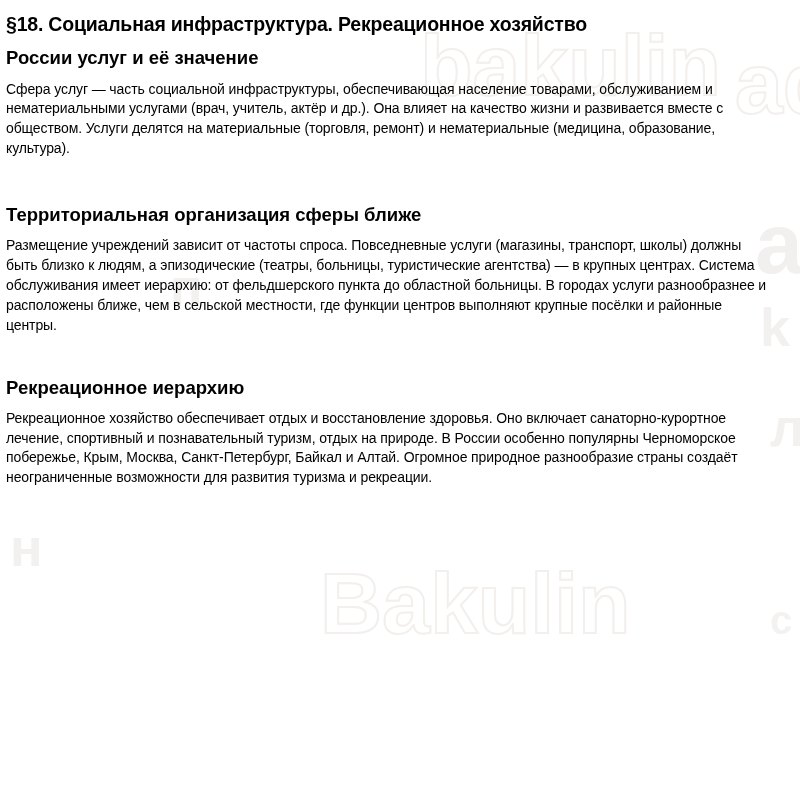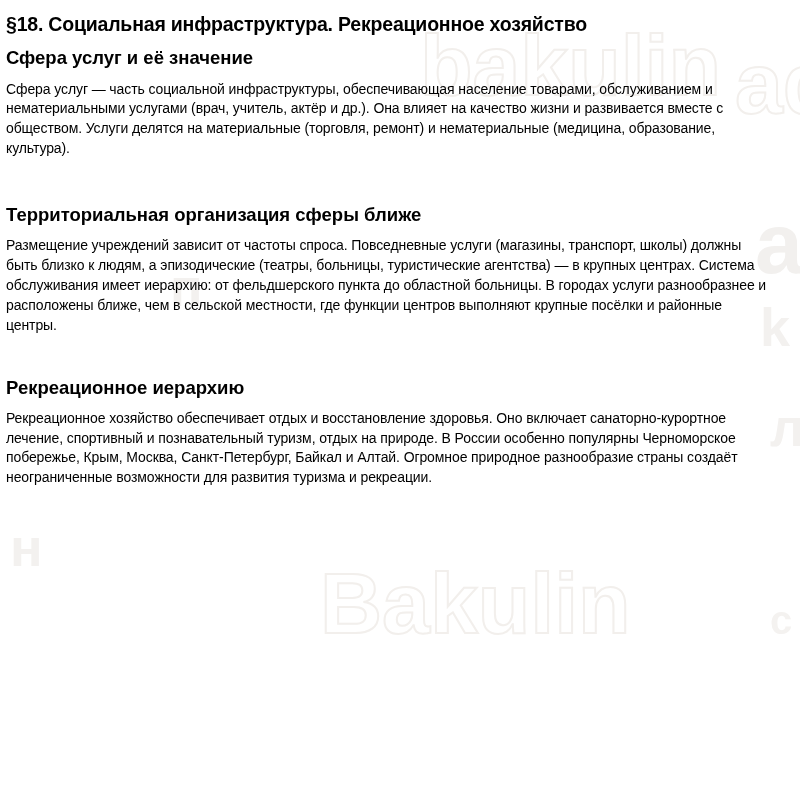--- a/index.html
+++ b/index.html
@@ -89,21 +89,21 @@
   <div class="wm wm-mid" style="left: 10px; top: 520px;">н</div>
   <div class="wm wm-big wm-outline" style="left: 320px; top: 560px;">Bakulin</div>
   <div class="wm wm-small" style="left: 770px; top: 600px;">c</div>
 </div>
 
 <div class="page">
 
   <h1 class="doc-title">§18. Социальная инфраструктура. Рекреационное хозяйство</h1>
 
   <div class="block">
-    <h2 class="section-heading">Сфера услуг и её значение</h2>
+    <h2 class="section-heading">России услуг и её значение</h2>
     <p class="body-text">Сфера услуг — часть социальной инфраструктуры, обеспечивающая население товарами, обслуживанием и нематериальными услугами (врач, учитель, актёр и др.). Она влияет на качество жизни и развивается вместе с обществом. Услуги делятся на материальные (торговля, ремонт) и нематериальные (медицина, образование, культура).</p>
   </div>
 
   <div class="spacer-lg"></div>
 
   <div class="block">
     <h2 class="section-heading">Территориальная организация сферы ближе</h2>
     <p class="body-text">Размещение учреждений зависит от частоты спроса. Повседневные услуги (магазины, транспорт, школы) должны быть близко к людям, а эпизодические (театры, больницы, туристические агентства) — в крупных центрах. Система обслуживания имеет иерархию: от фельдшерского пункта до областной больницы. В городах услуги разнообразнее и расположены ближе, чем в сельской местности, где функции центров выполняют крупные посёлки и районные центры.</p>
   </div>
 

